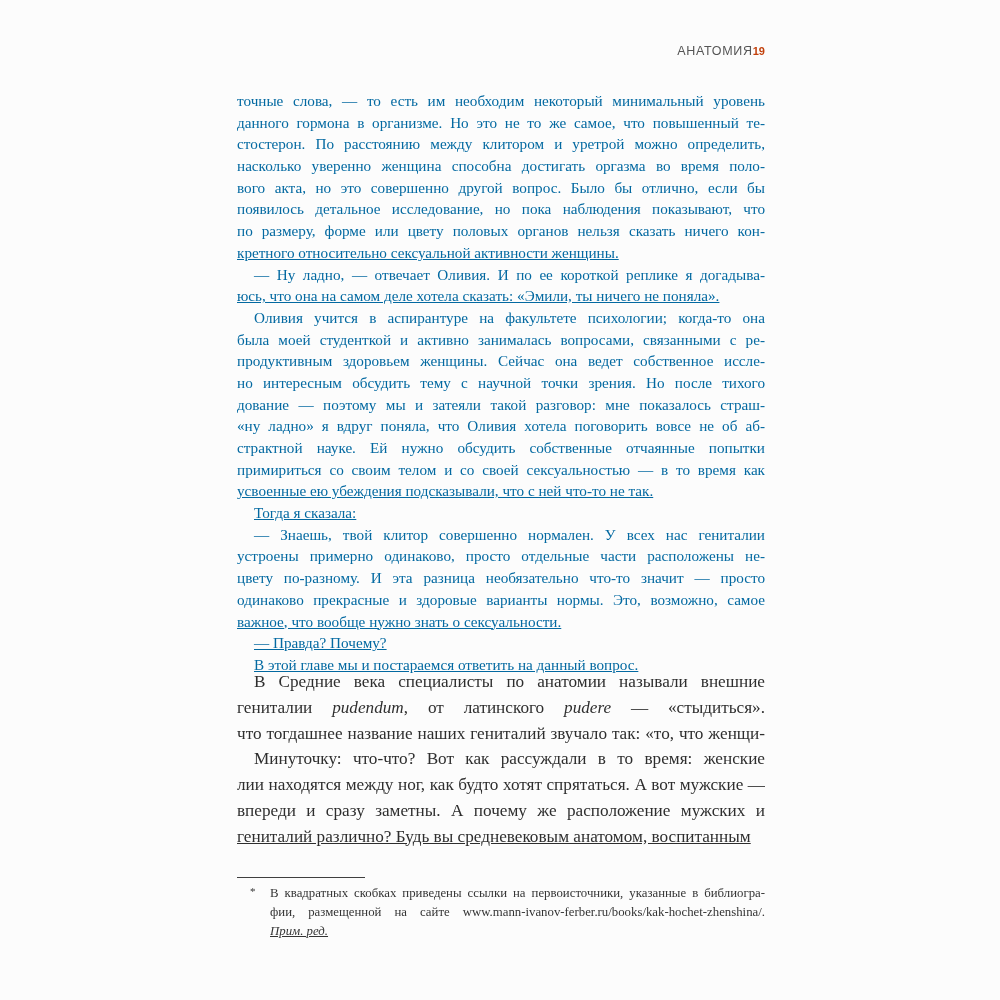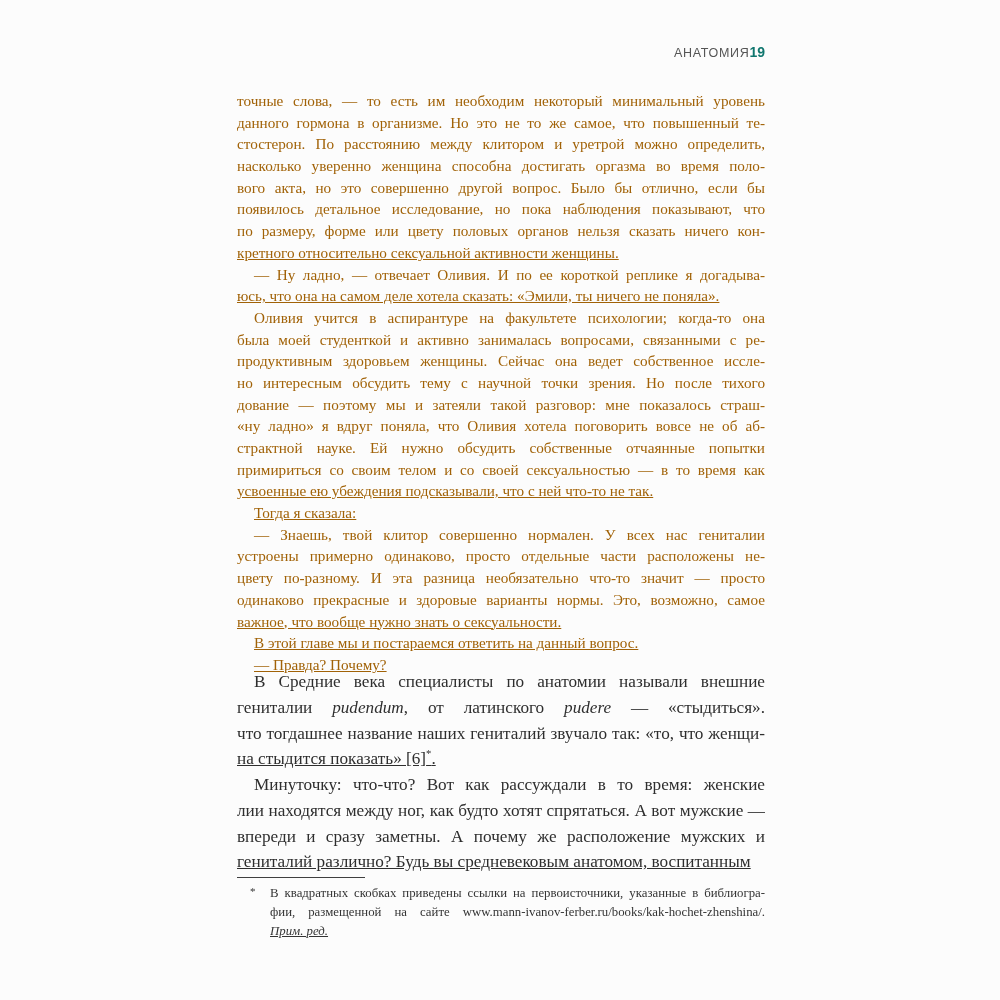--- a/index.html
+++ b/index.html
@@ -18,30 +18,30 @@
     justify-content: flex-end;
     align-items: baseline;
     font-family: "Liberation Sans", sans-serif;
   }
   .running-head {
     font-size: 12.5px;
     letter-spacing: 0.7px;
     color: #555555;
   }
   .page-number {
-    font-size: 14px;
+    font-size: 11px;
     font-weight: bold;
-    color: #0f766e;
+    color: #c2410c;
   }
   .col { position: absolute; left: 237px; width: 528px; }
   .s1 {
     top: 90px;
     font-size: 15.2px;
     line-height: 21.7px;
-    color: #a16207;
+    color: #0369a1;
   }
   .s1 .line { height: 21.7px; }
   .s2 {
     top: 669px;
     font-size: 17.2px;
     line-height: 25.75px;
     color: #2e2e2e;
   }
   .s2 .line { height: 25.75px; }
   .line {
@@ -109,29 +109,28 @@
       <div class="line">«ну ладно» я вдруг поняла, что Оливия хотела поговорить вовсе не об аб-</div>
       <div class="line">страктной науке. Ей нужно обсудить собственные отчаянные попытки</div>
       <div class="line">примириться со своим телом и со своей сексуальностью — в то время как</div>
       <div class="line last">усвоенные ею убеждения подсказывали, что с ней что-то не так.</div>
       <div class="line last indent">Тогда я сказала:</div>
       <div class="line indent">— Знаешь, твой клитор совершенно нормален. У всех нас гениталии</div>
       <div class="line">устроены примерно одинаково, просто отдельные части расположены не-</div>
       <div class="line">цвету по-разному. И эта разница необязательно что-то значит — просто</div>
       <div class="line">одинаково прекрасные и здоровые варианты нормы. Это, возможно, самое</div>
       <div class="line last">важное, что вообще нужно знать о сексуальности.</div>
+      <div class="line last indent">— Правда? Почему?</div>
       <div class="line last indent">В этой главе мы и постараемся ответить на данный вопрос.</div>
-      <div class="line last indent">— Правда? Почему?</div>
     </div>
 
   <div class="col s2" id="section2">
       <div class="line indent">В Средние века специалисты по анатомии называли внешние женские</div>
       <div class="line">гениталии <em>pudendum</em>, от латинского <em>pudere</em> — «стыдиться». Получается,</div>
       <div class="line">что тогдашнее название наших гениталий звучало так: «то, что женщи-</div>
-      <div class="line last">на стыдится показать» [6]<sup>*</sup>.</div>
       <div class="line indent">Минуточку: что-что? Вот как рассуждали в то время: женские генита-</div>
       <div class="line">лии находятся между ног, как будто хотят спрятаться. А вот мужские —</div>
       <div class="line">впереди и сразу заметны. А почему же расположение мужских и женских</div>
       <div class="line last">гениталий различно? Будь вы средневековым анатомом, воспитанным</div>
     </div>
 
   <div class="col footnote">
     <div class="footnote-rule"></div>
     <div class="footnote-body" id="footnoteBody">
       <span class="footnote-marker">*</span>

